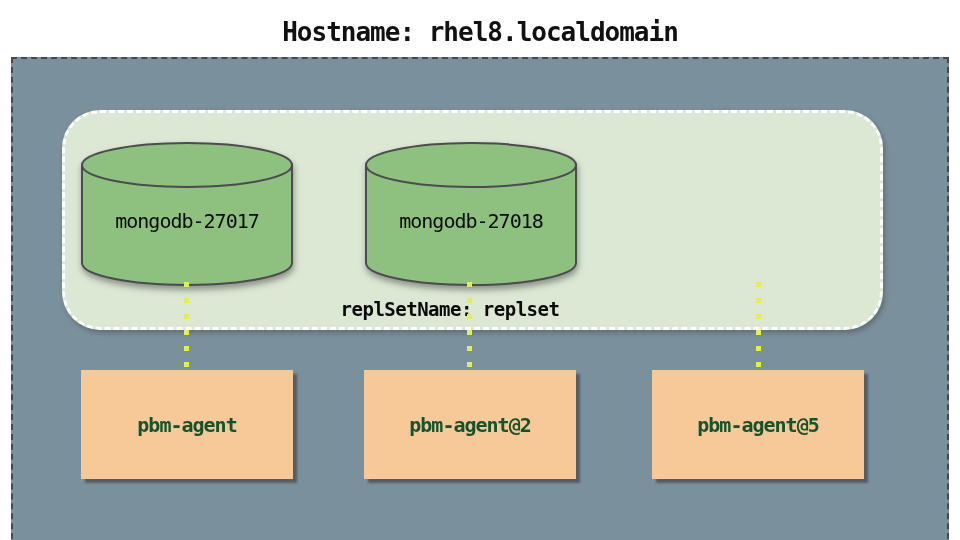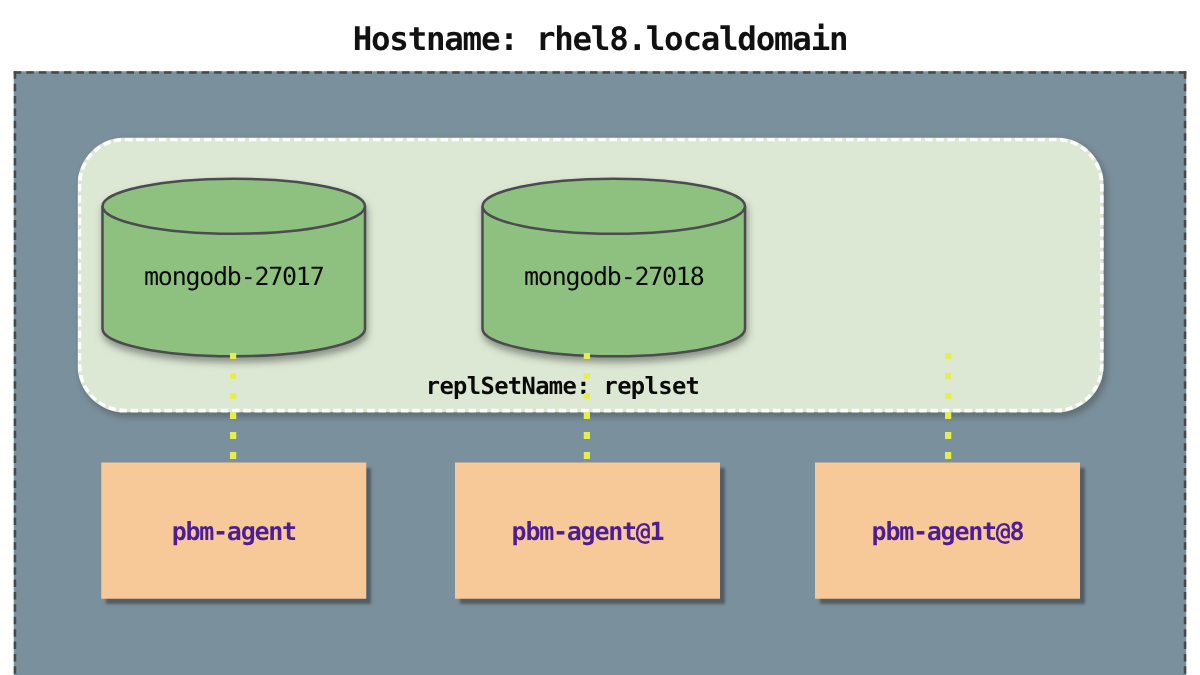--- a/index.html
+++ b/index.html
@@ -28,37 +28,37 @@
   }
   .connector{
     position:absolute;top:270px;height:92px;width:5px;z-index:5;
     background-image:repeating-linear-gradient(to bottom,#e4ee4e 0px,#e4ee4e 5px,transparent 5px,transparent 16px);
   }
   .connector.c1{left:184px;}
   .connector.c2{left:467px;}
   .connector.c3{left:756px;}
   .node{position:absolute;top:128px;width:214px;height:148px;z-index:3;}
   .node.n1{left:80px;}
-  .node.n2{left:384px;}
+  .node.n2{left:364px;}
   .node.n3{left:651px;}
   .node svg{filter:drop-shadow(1px 4px 3px rgba(60,60,60,0.5));}
   .node-label{
     position:absolute;top:69px;left:0;width:214px;text-align:center;
     font-size:20px;font-weight:normal;color:#0a0a0a;letter-spacing:-1px;
   }
   .agent-box{
     position:absolute;top:358px;width:212px;height:109px;box-sizing:border-box;
     background:#f8c998;box-shadow:4px 4px 2px rgba(55,60,65,0.6);
     display:flex;align-items:center;justify-content:center;z-index:4;
   }
   .agent-box.a1{left:81px;}
   .agent-box.a2{left:364px;}
   .agent-box.a3{left:652px;}
   .agent-label{
-    font-size:20px;font-weight:bold;color:#4c1d95;letter-spacing:-1px;
+    font-size:20px;font-weight:bold;color:#14532d;letter-spacing:-1px;
   }
 </style>
 </head>
 <body>
 
 <div class="canvas">
 
   <div class="title">Hostname: rhel8.localdomain</div>
 
   <div class="host-box"></div>
@@ -84,19 +84,19 @@
       <ellipse cx="107" cy="25" rx="105" ry="22" fill="#8ec17f" stroke="#4b4b50" stroke-width="2"></ellipse>
     </svg>
     <div class="node-label">mongodb-27018</div>
   </div>
 
 
   <div class="agent-box a1">
     <div class="agent-label">pbm-agent</div>
   </div>
   <div class="agent-box a2">
-    <div class="agent-label">pbm-agent@1</div>
+    <div class="agent-label">pbm-agent@2</div>
   </div>
   <div class="agent-box a3">
-    <div class="agent-label">pbm-agent@8</div>
+    <div class="agent-label">pbm-agent@5</div>
   </div>
 
 </div>
 
 </body></html>

